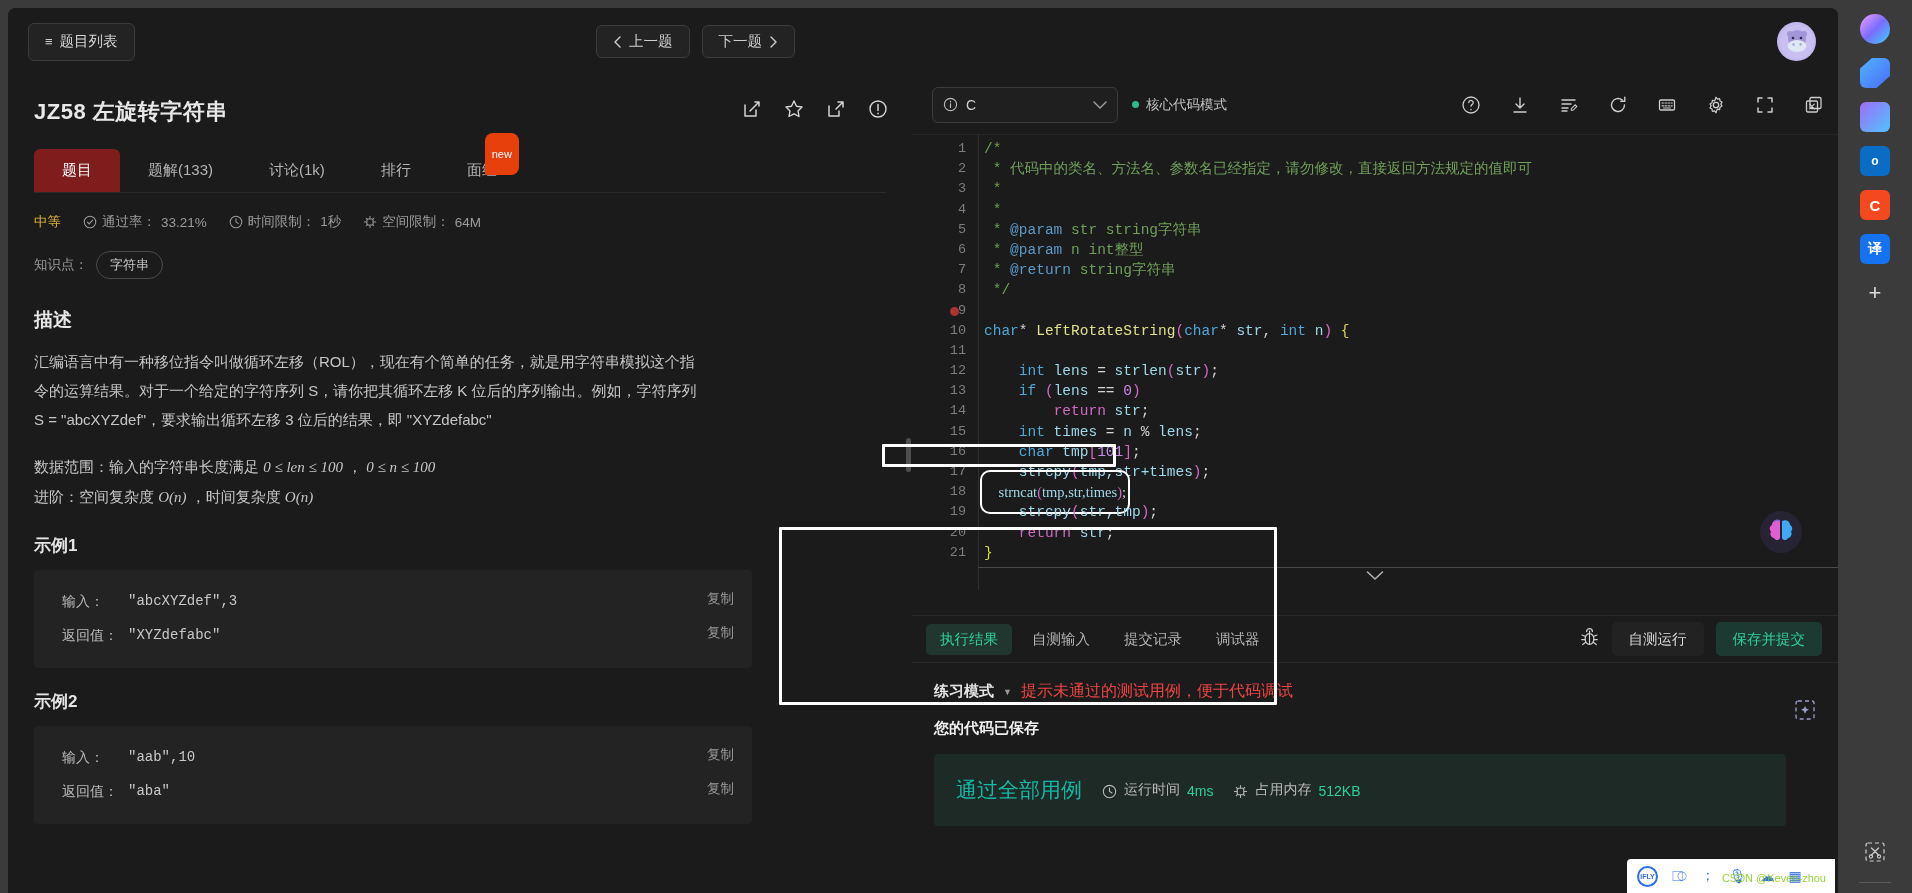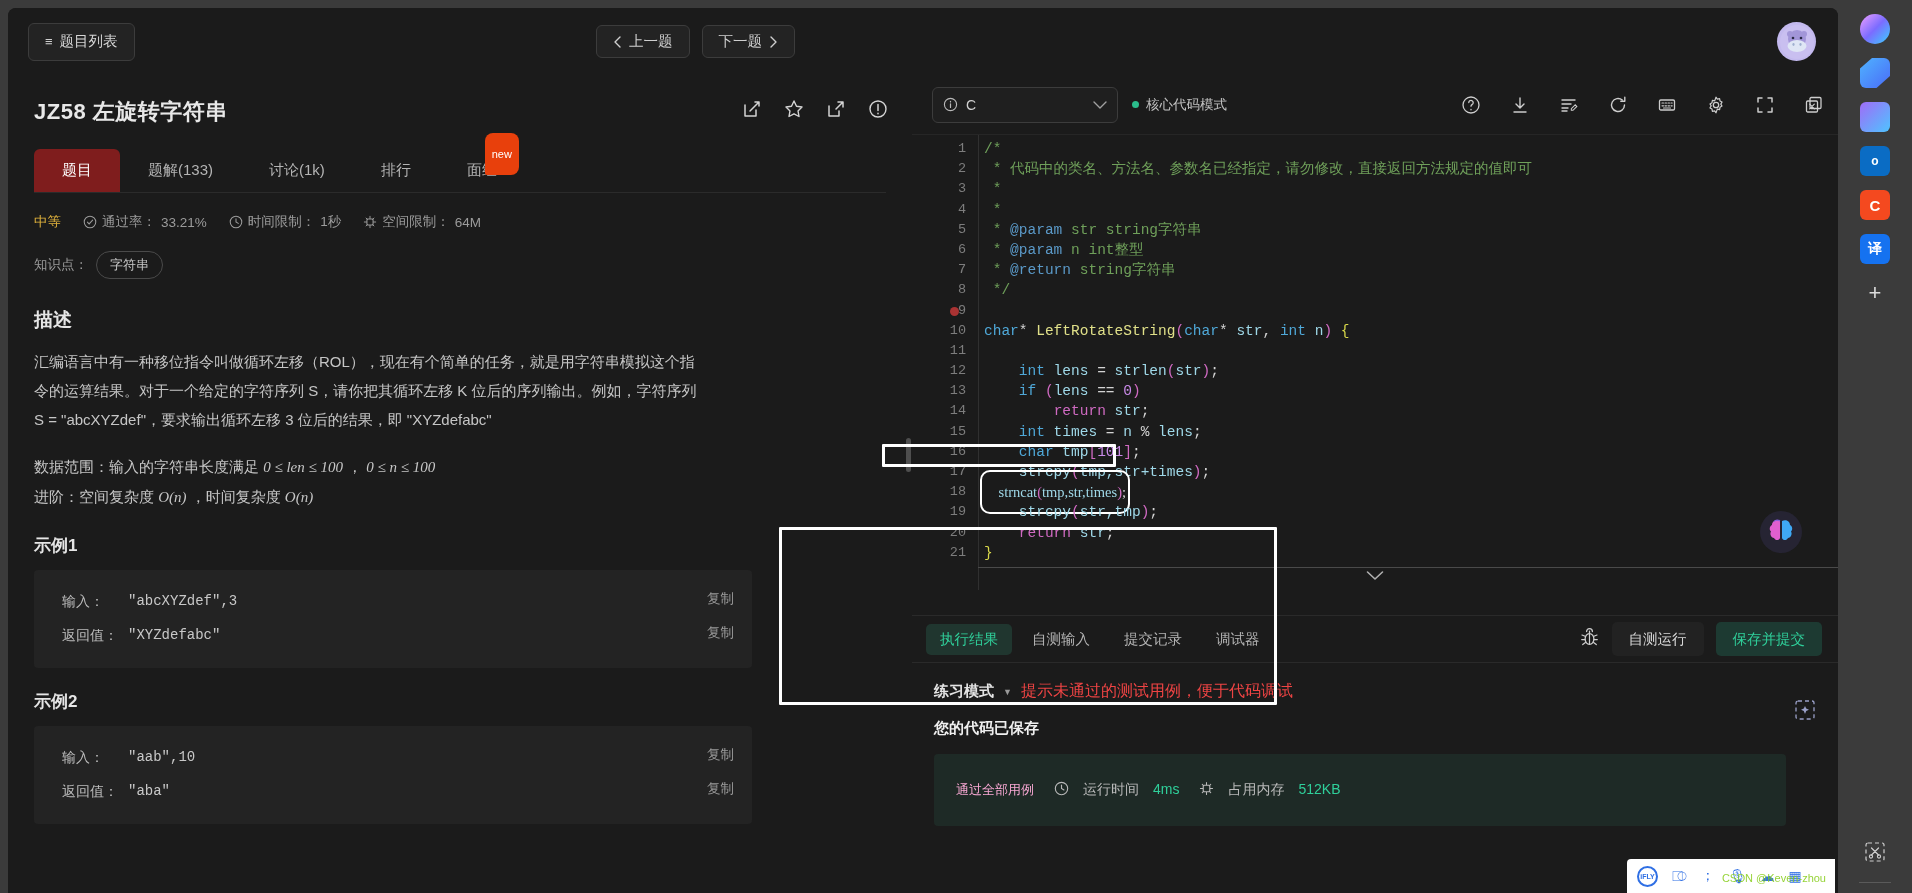--- a/index.html
+++ b/index.html
@@ -275,22 +275,22 @@
   .mode-row { display: flex; align-items: center; gap: 9px; }
   .mode-name { color: #e4e4e4; font-size: 15px; font-weight: bold; cursor: pointer; }
   .mode-caret { color: #9a9a9a; font-size: 9px; }
   .mode-hint { color: #ef4444; font-size: 16px; }
   .saved-text { color: #efefef; font-size: 15px; font-weight: bold; margin-top: 17px; }
   .pass-card {
     margin-top: 16px; background: #1e2a26; border-radius: 4px;
     height: 72px; display: flex; align-items: center; gap: 20px;
     padding: 0 22px; width: 852px;
   }
-  .pass-label { color: #f9a8d4; font-size: 13px; }
-  .stat { display: flex; align-items: flex-start; gap: 14px; color: #b9b9b9; font-size: 14px; }
+  .pass-label { color: #14b8a6; font-size: 21px; }
+  .stat { display: flex; align-items: flex-end; gap: 7px; color: #b9b9b9; font-size: 14px; }
   .stat b { color: #2fcf9a; font-weight: normal; }
 
   
   .annot-rect { position: absolute; border: 3px solid #fff; border-radius: 1px; pointer-events: none; }
 
   
   .brain-fab {
     position: absolute; right: 36px; bottom: 348px;
     width: 42px; height: 42px; border-radius: 50%;
     background: #262433;

